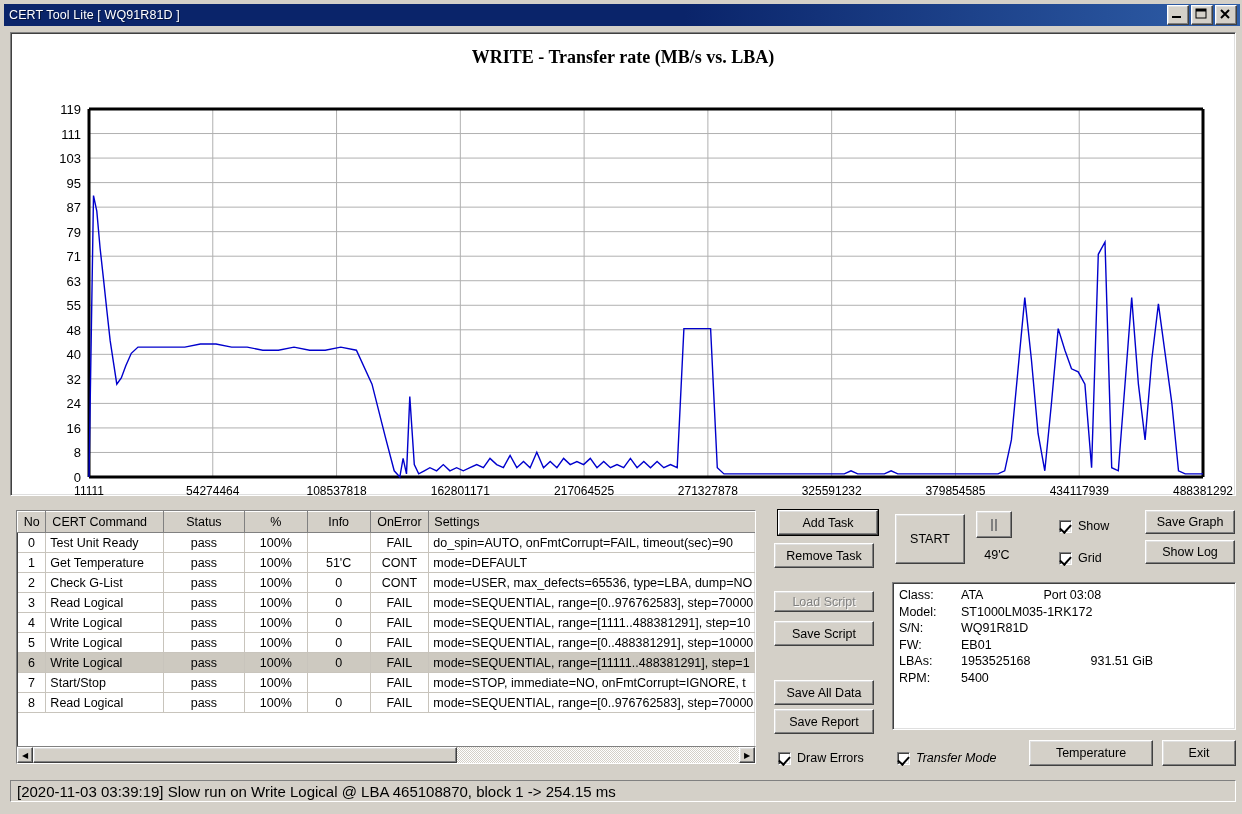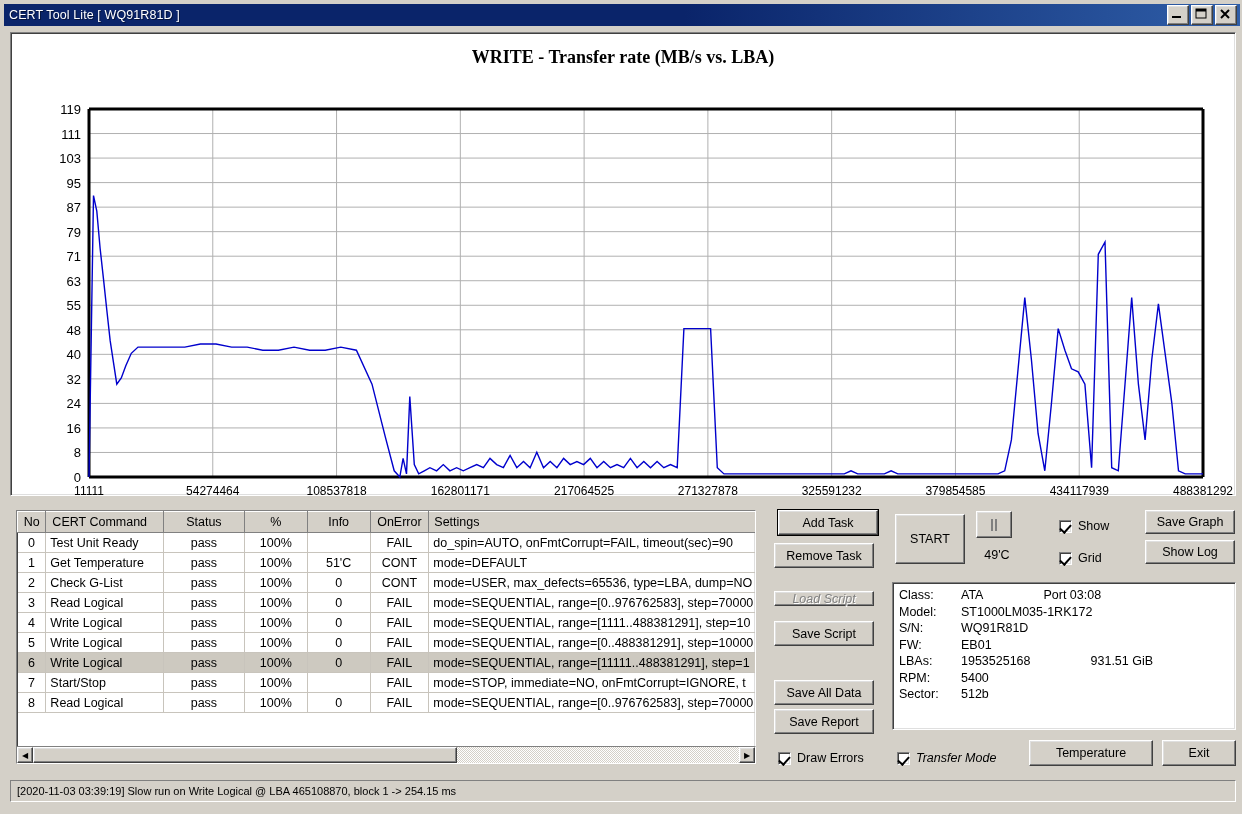--- a/index.html
+++ b/index.html
@@ -154,21 +154,21 @@
   .dl .v { flex: none; }
   .dl .v2 { margin-left: 60px; }
   
   #statusbar {
     position: absolute; left: 8px; top: 778px;
     width: 1226px; height: 22px;
     background: #d4d0c8;
     border: 1px solid; border-color: #808080 #ffffff #ffffff #808080;
     box-sizing: border-box;
     display: flex; align-items: center;
-    padding-left: 6px; font-size: 11px; color: #000;
+    padding-left: 6px; font-size: 15px; color: #000;
   }
   #temp-label { position: absolute; left: 975px; top: 546px; font-size: 12.5px; color: #000; width: 40px; text-align: center;}
 </style>
 </head>
 <body>
 
 <div id="app">
 
   <div id="titlebar">
     <div id="title-text">CERT Tool Lite [ WQ91R81D ]</div>
@@ -356,21 +356,21 @@
   <div id="hscroll">
     <div class="sc-arrow">◀</div>
     <div class="sc-track">
       <div class="sc-thumb"></div>
     </div>
     <div class="sc-arrow">▶</div>
   </div>
 
   <div class="btn default" style="left:776px; top:508px; width:100px; height:25px;">Add Task</div>
   <div class="btn" style="left:772px; top:541px; width:100px; height:25px;">Remove Task</div>
-  <div class="btn disabled" style="left:772px; top:589px; width:100px; height:15px;font-style:italic;">Load Script</div>
+  <div class="btn disabled" style="left:772px; top:589px; width:100px; height:21px;">Load Script</div>
   <div class="btn" style="left:772px; top:619px; width:100px; height:25px;">Save Script</div>
   <div class="btn" style="left:772px; top:678px; width:100px; height:25px;">Save All Data</div>
   <div class="btn" style="left:772px; top:707px; width:100px; height:25px;">Save Report</div>
 
   <div class="btn" style="left:893px; top:512px; width:70px; height:50px;">START</div>
   <div class="btn" style="left:974px; top:509px; width:36px; height:27px;">
     <svg width="14" height="14">
       <rect x="4" y="1" width="2" height="12" fill="#808080"></rect>
       <rect x="8" y="1" width="2" height="12" fill="#808080"></rect>
     </svg>
@@ -409,24 +409,20 @@
     </div>
     <div class="dl">
       <span class="k">LBAs:</span>
       <span class="v">1953525168</span>
       <span class="v v2">931.51 GiB</span>
     </div>
     <div class="dl">
       <span class="k">RPM:</span>
       <span class="v">5400</span>
     </div>
-    <div class="dl">
-      <span class="k">Sector:</span>
-      <span class="v">512b</span>
-    </div>
   </div>
 
   <div class="cbrow" style="left:776px; top:749px;">
     <span class="cbox on"></span>
     <span>Draw Errors</span>
   </div>
   <div class="cbrow" style="left:895px; top:749px;font-style:italic;">
     <span class="cbox on"></span>
     <span>Transfer Mode</span>
   </div>

